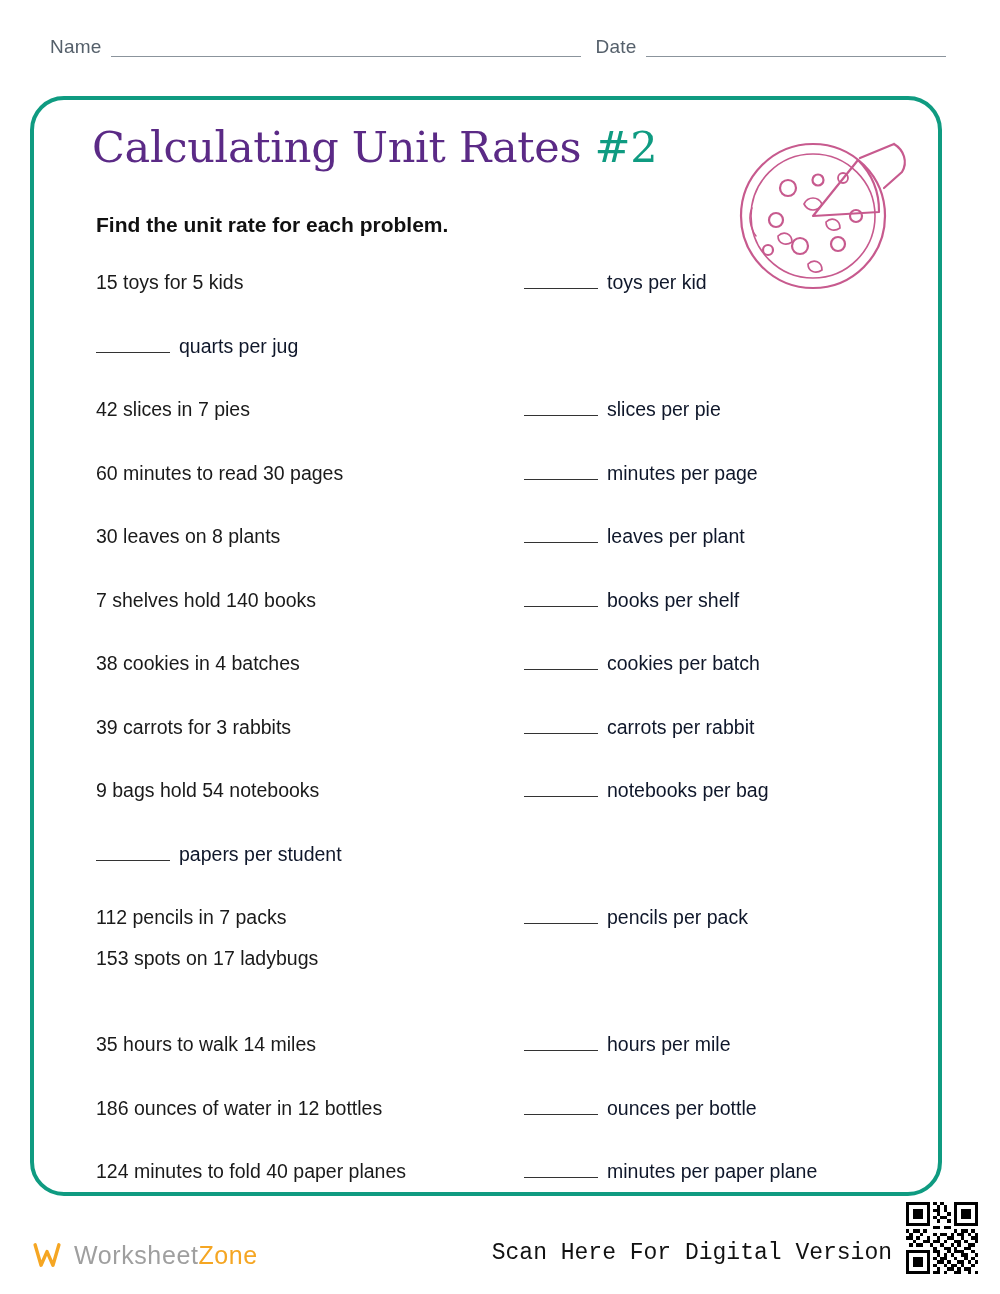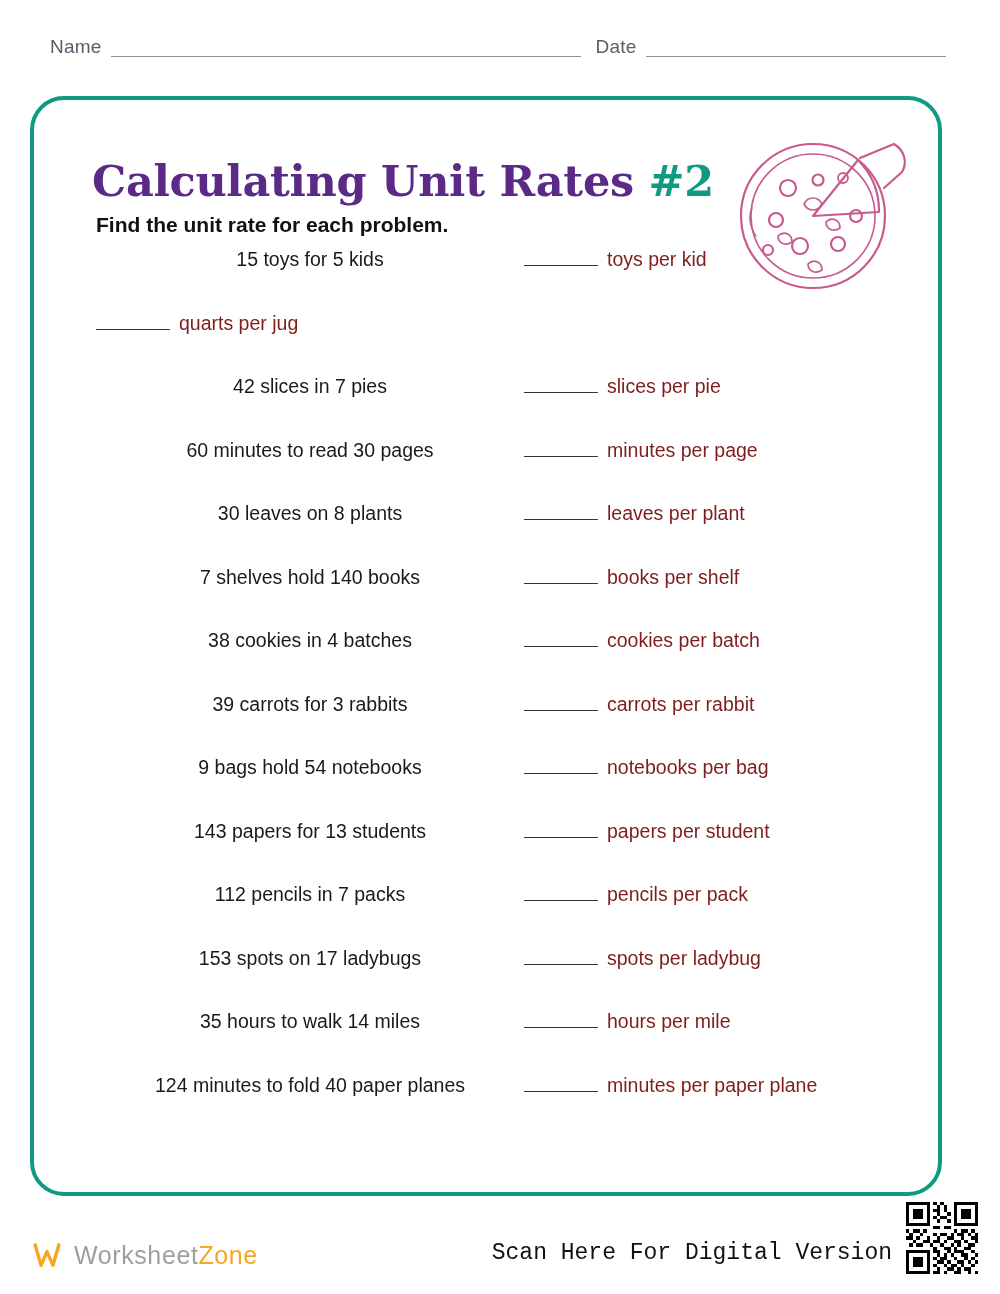--- a/index.html
+++ b/index.html
@@ -51,26 +51,25 @@
     border-radius: 34px;
     box-sizing: border-box;
     background: #ffffff;
   }
 
   .title {
     position: absolute;
     left: 58px;
     top: 22px;
     font-family: "DejaVu Serif", serif;
-    font-weight: bold;
+    font-weight: normal;
     font-size: 43px;
     color: #5b2a86;
     letter-spacing: -0.3px;
     white-space: nowrap;
-    margin-top: 34px;
   }
   .title .accent { color: #0f9b81; }
 
   .instructions {
     position: absolute;
     left: 62px;
     top: 113px;
     font-size: 21px;
     font-weight: bold;
     color: #111111;
@@ -89,31 +88,31 @@
   .problems {
     position: absolute;
     left: 62px;
     top: 148px;
     width: 800px;
   }
   .problem-row {
     display: flex;
     align-items: baseline;
     height: 63.5px;
-    text-align: center;
   }
   .prompt {
     width: 428px;
     font-size: 19.5px;
     color: #1a1a1a;
   }
   .answer {
     font-size: 19.5px;
-    color: #7f1d1d;
+    color: #0f172a;
     white-space: nowrap;
+    margin-top: 23px;
   }
   .blank {
     display: inline-block;
     width: 74px;
     border-bottom: 1.4px solid #333;
     margin-right: 9px;
     height: 14px;
   }
 
   
@@ -241,39 +240,41 @@
       <span class="prompt">39 carrots for 3 rabbits</span>
       <span class="answer"><span class="blank"></span><span>carrots per rabbit</span></span>
     </div>
 
     <div class="problem-row">
       <span class="prompt">9 bags hold 54 notebooks</span>
       <span class="answer"><span class="blank"></span><span>notebooks per bag</span></span>
     </div>
 
     <div class="problem-row">
-      <span class="prompt">143 papers for 13 students</span>
       <span class="answer"><span class="blank"></span><span>papers per student</span></span>
     </div>
 
     <div class="problem-row">
       <span class="prompt">112 pencils in 7 packs</span>
       <span class="answer"><span class="blank"></span><span>pencils per pack</span></span>
     </div>
 
     <div class="problem-row">
       <span class="prompt">153 spots on 17 ladybugs</span>
-      <span class="answer"><span class="blank"></span><span>spots per ladybug</span></span>
     </div>
 
     <div class="problem-row">
       <span class="prompt">35 hours to walk 14 miles</span>
       <span class="answer"><span class="blank"></span><span>hours per mile</span></span>
     </div>
 
+    <div class="problem-row">
+      <span class="prompt">186 ounces of water in 12 bottles</span>
+      <span class="answer"><span class="blank"></span><span>ounces per bottle</span></span>
+    </div>
 
     <div class="problem-row">
       <span class="prompt">124 minutes to fold 40 paper planes</span>
       <span class="answer"><span class="blank"></span><span>minutes per paper plane</span></span>
     </div>
 
   </div>
 </div>
 
 <div class="footer">

